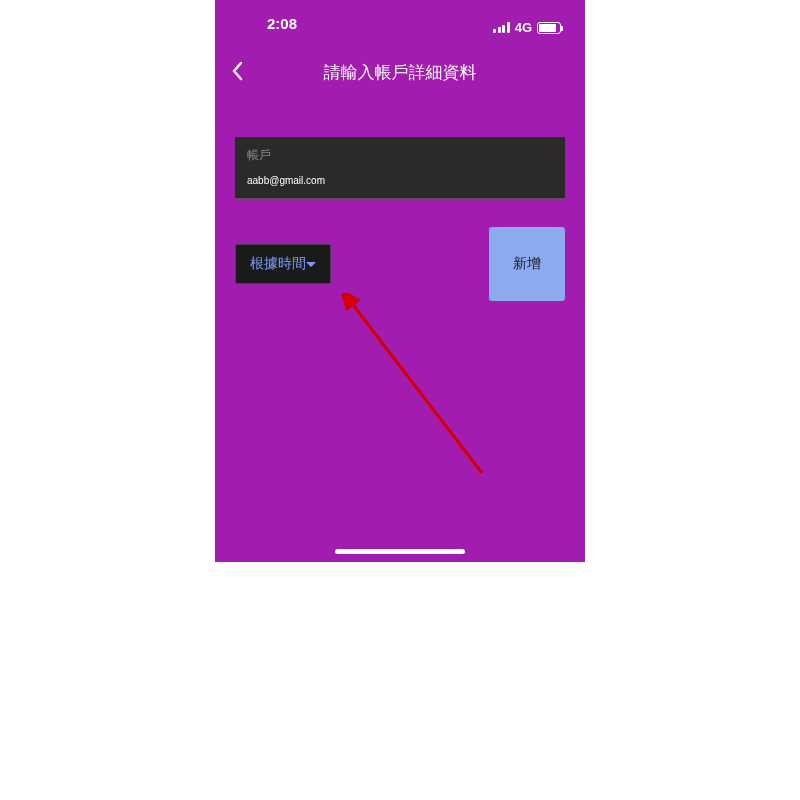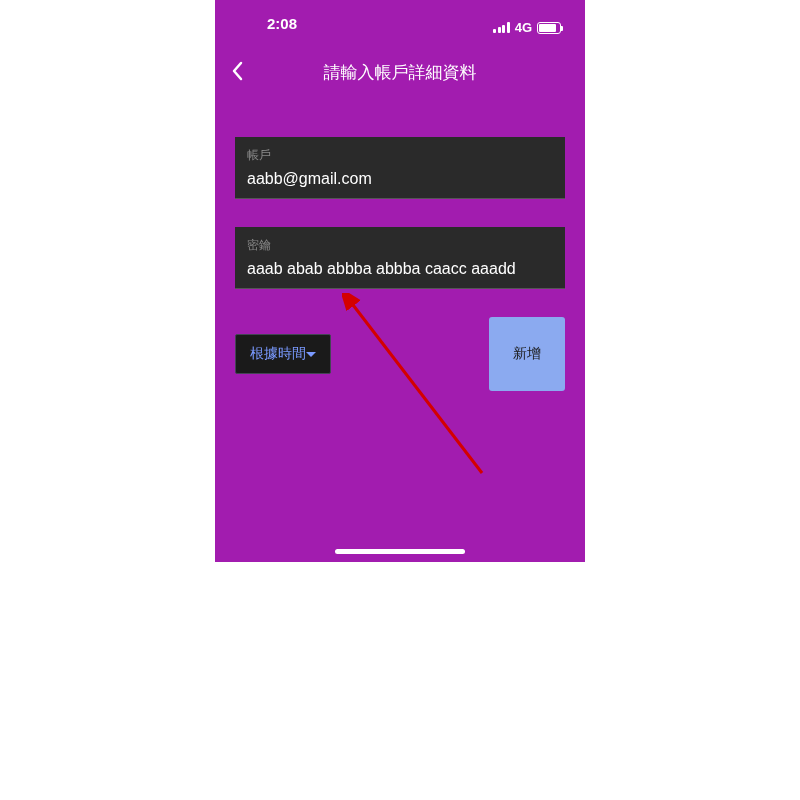--- a/index.html
+++ b/index.html
@@ -95,21 +95,21 @@
       padding: 10px 0 10px 12px;
       margin-bottom: 28px;
     }
     .field-label {
       color: #888;
       font-size: 12px;
       margin-bottom: 6px;
     }
     .field-value {
       color: #fff;
-      font-size: 16px;
+      font-size: 10px;
       font-weight: 500;
       background: transparent;
       border: none;
       outline: none;
       width: 100%;
     }
     .actions {
       display: flex;
       justify-content: space-between;
       align-items: center;
@@ -185,24 +185,20 @@
     </div>
     <div class="page-title">請輸入帳戶詳細資料</div>
   </div>
 
   <div class="content">
     <div class="field">
       <div class="field-label">帳戶</div>
       <input class="field-value" value="aabb@gmail.com" style="">
     </div>
 
-    <div class="field">
-      <div class="field-label">密鑰</div>
-      <input class="field-value" value="aaab abab abbba abbba caacc aaadd" style="">
-    </div>
 
     <div class="actions">
       <div class="dropdown">
         <span>根據時間</span>
         <span class="dropdown-caret"></span>
       </div>
       <button class="primary-btn">新增</button>
     </div>
   </div>
 

